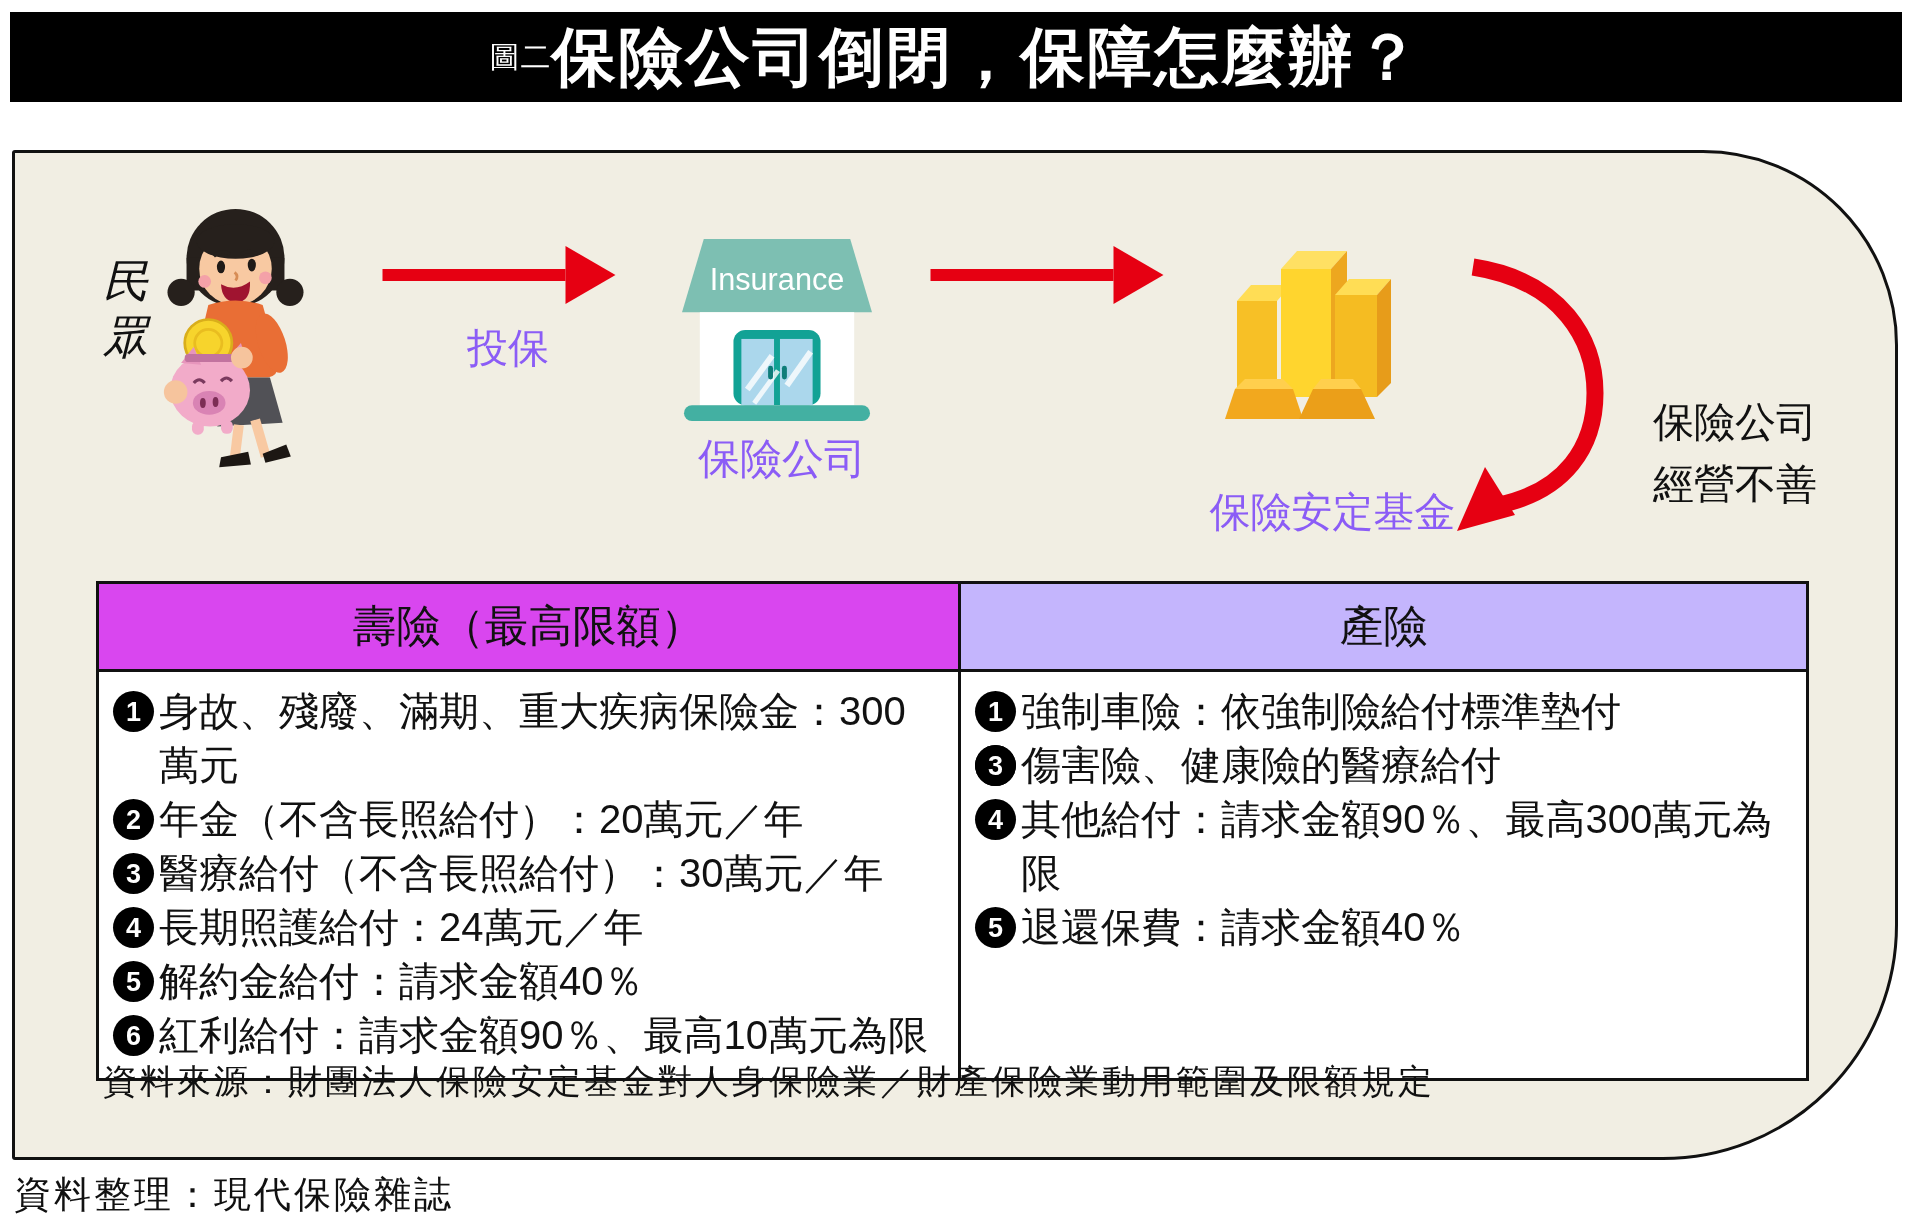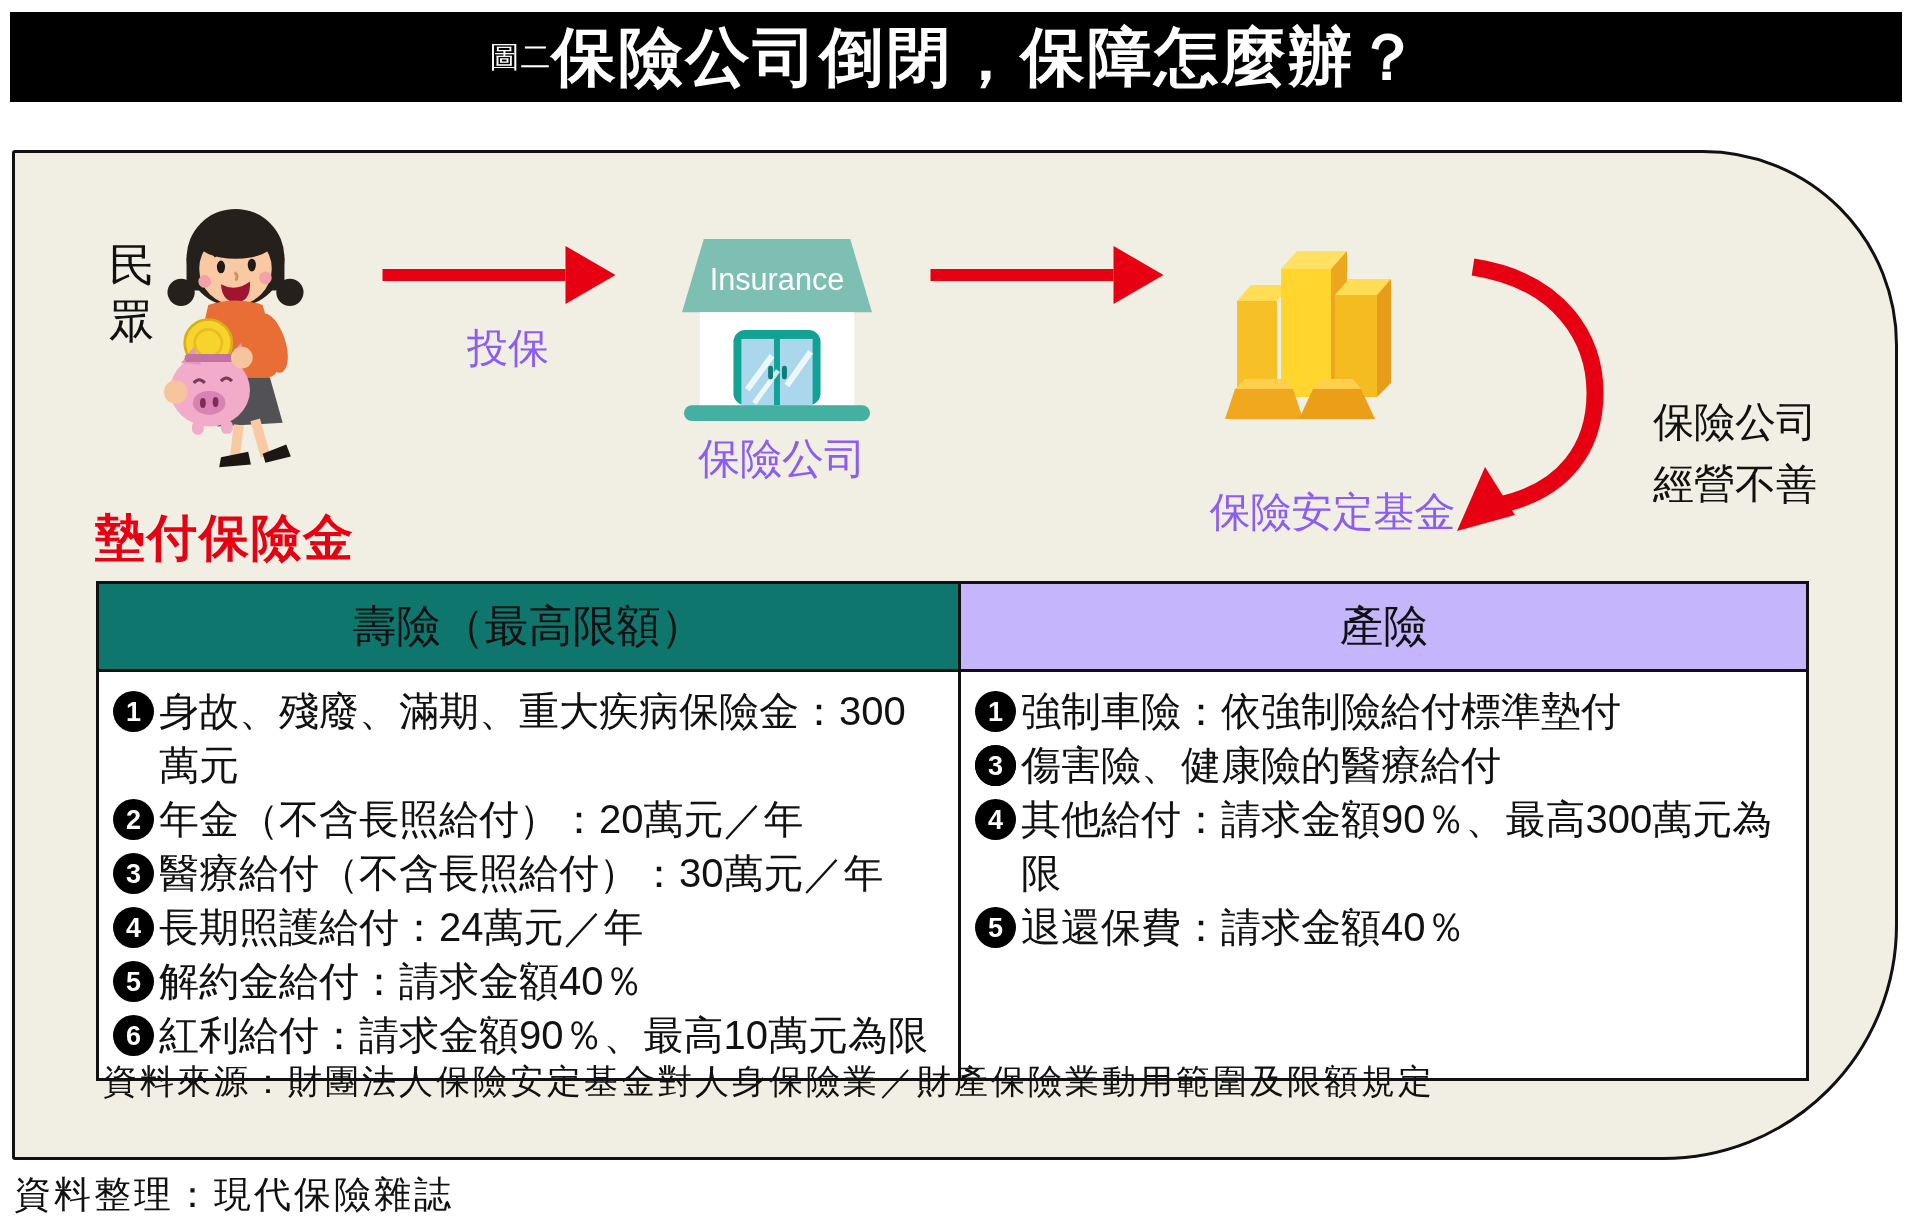--- a/index.html
+++ b/index.html
@@ -15,40 +15,40 @@
   .title-main{font-size:64px;font-weight:bold;letter-spacing:3px;}
 
   .panel{
     position:absolute;left:12px;top:150px;width:1886px;height:1010px;
     background:#f1eee3;border:3px solid #111;box-sizing:border-box;
     border-radius:3px 195px 235px 3px;
   }
   .abs{position:absolute;}
 
   .public-label{
-    left:88px;top:84px;width:52px;font-size:46px;line-height:56px;
-    word-break:break-all;text-align:right;
+    left:88px;top:100px;width:52px;font-size:46px;line-height:56px;
+    word-break:break-all;text-align:left;font-style:italic;
   }
   .flow-label{font-size:41px;text-align:center;color:#8b5cf6;}
   .lbl-invest{left:378px;top:168px;width:230px;}
   .lbl-building{left:652px;top:278px;width:230px;font-size:42px;}
   .lbl-transfer{left:920px;top:168px;width:240px;font-size:39px;}
   .lbl-fund{left:1140px;top:286px;width:355px;margin-top:46px;}
   .curve-label{left:1638px;top:238px;width:250px;font-size:41px;line-height:62px;text-align:left;}
   .curve-label span{display:block;}
 
   .section-title{left:80px;top:352px;font-size:50px;font-weight:bold;color:#e60012;letter-spacing:2px;}
 
   .ptable{
     left:81px;top:428px;width:1713px;background:#fff;
     border:3px solid #111;box-sizing:border-box;
   }
   .thead{display:flex;border-bottom:3px solid #111;}
   .th{height:85px;display:flex;align-items:center;justify-content:center;font-size:44px;}
-  .th-life{width:862px;background:#0f766e;border-right:3px solid #111;box-sizing:border-box;}
+  .th-life{width:862px;background:#d946ef;border-right:3px solid #111;box-sizing:border-box;}
   .th-prop{flex:1;background:#c4b5fd;}
   .tbody{display:flex;align-items:stretch;}
   .col{list-style:none;margin:0;box-sizing:border-box;min-height:372px;}
   .col-life{width:862px;border-right:3px solid #111;padding:12px 24px 16px 14px;}
   .col-prop{flex:1;padding:12px 8px 16px 14px;}
   .col li{position:relative;padding-left:46px;font-size:40px;line-height:54px;}
   .num{
     position:absolute;left:0;top:7px;width:41px;height:41px;border-radius:50%;
     background:#000;color:#fff;font-size:27px;font-weight:bold;
     display:flex;align-items:center;justify-content:center;
@@ -160,21 +160,20 @@
 
     <svg class="abs" style="left:1428px;top:100px;" width="185" height="290" viewBox="0 0 185 290">
       <path d="M 30 14 C 120 28 152 88 152 140 C 152 194 122 238 56 252" stroke="#e60012" stroke-width="17" fill="none"></path>
       <polygon points="14,278 72,262 42,214" fill="#e60012"></polygon>
     </svg>
     <div class="abs curve-label">
       <span>保險公司</span>
       <span>經營不善</span>
     </div>
 
-    <div class="abs section-title">墊付保險金</div>
 
     <div class="abs ptable">
       <div class="thead">
         <div class="th th-life">壽險（最高限額）</div>
         <div class="th th-prop">產險</div>
       </div>
       <div class="tbody">
         <ul class="col col-life">
           <li><span class="num">1</span><span>身故、殘廢、滿期、重大疾病保險金：300萬元</span></li>
           <li><span class="num">2</span><span>年金（不含長照給付）：20萬元／年</span></li>

